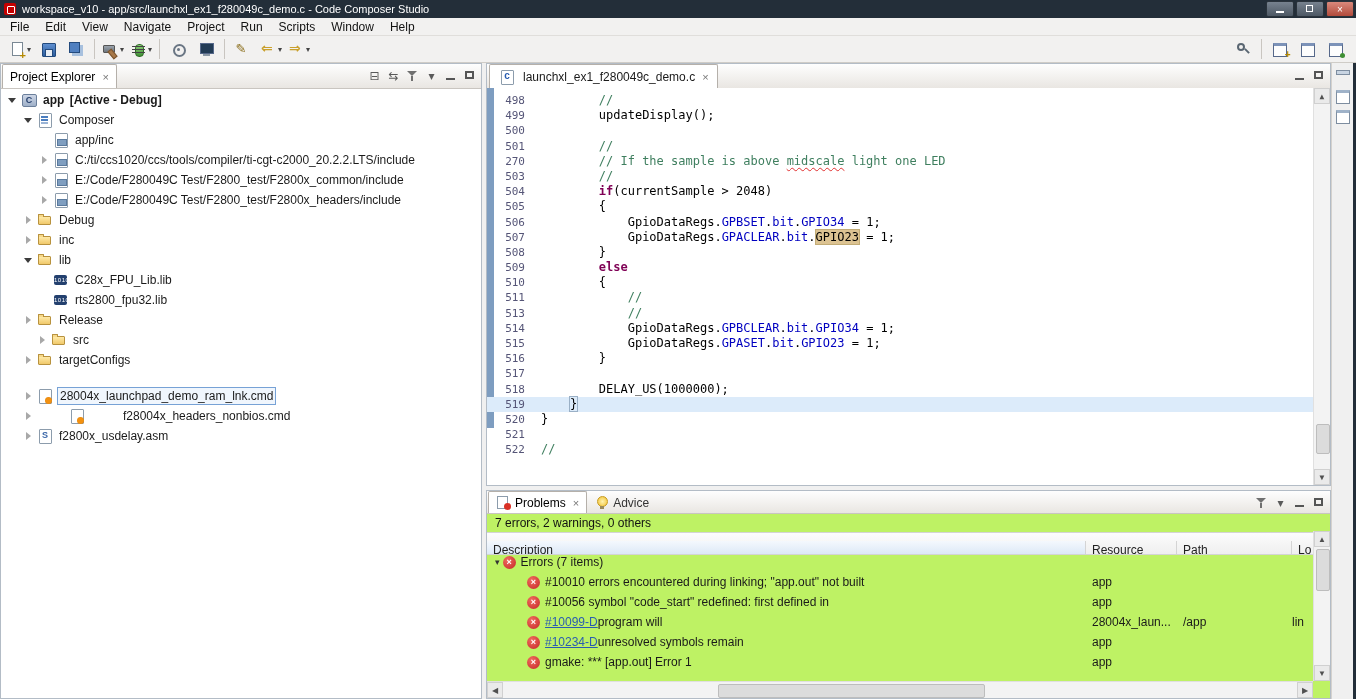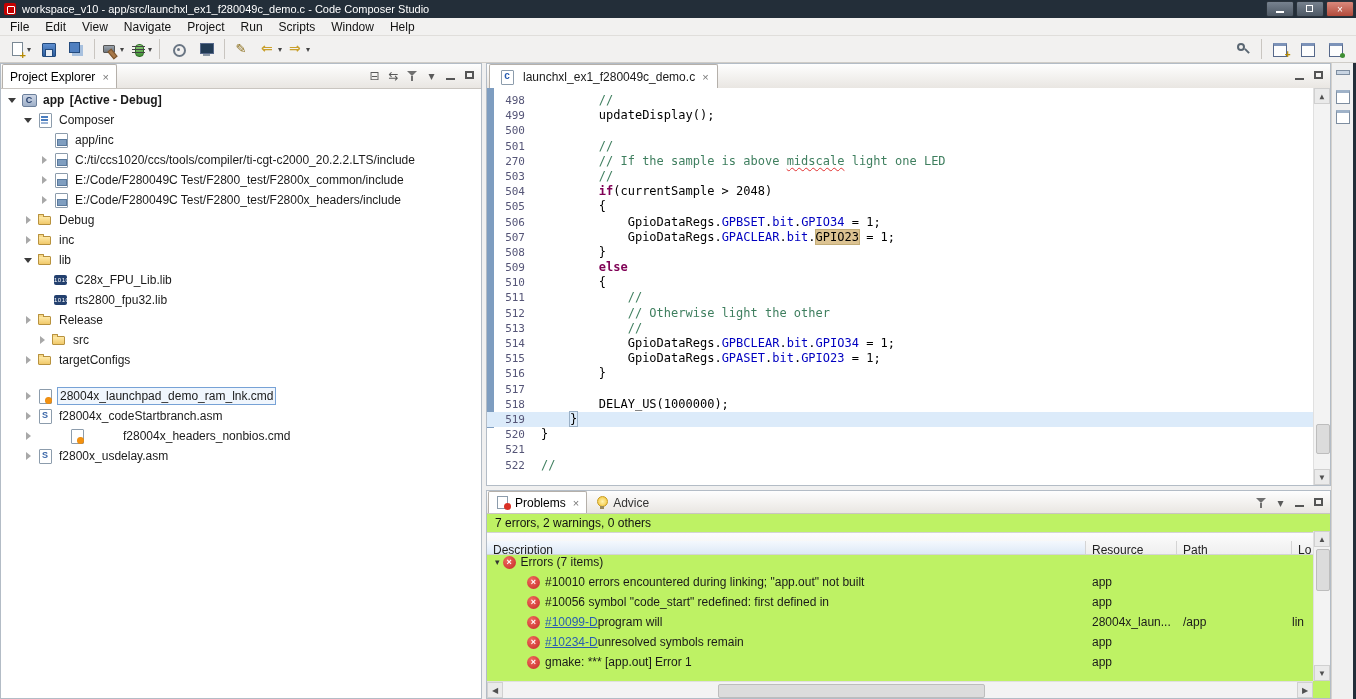--- a/index.html
+++ b/index.html
@@ -318,25 +318,20 @@
           <div class="trow" style="padding-left: 20px;">
             <span class="tw tw-col"></span>
             <span class="fi fi-folder"></span>
             <span class="tlabel">targetConfigs</span>
           </div>
           <div class="trow" style="padding-left: 20px; margin-top: 16px;">
             <span class="tw tw-col"></span>
             <span class="fi fi-cmd"></span>
             <span class="tlabel boxed">28004x_launchpad_demo_ram_lnk.cmd</span>
           </div>
-          <div class="trow" style="padding-left: 20px;">
-            <span class="tw tw-col"></span>
-            <span class="fi fi-asm"></span>
-            <span class="tlabel">f28004x_codeStartbranch.asm</span>
-          </div>
           <div class="trow" style="padding-left: 20px; gap: 32px;">
             <span class="tw tw-col"></span>
             <span class="fi fi-cmd"></span>
             <span class="tlabel">f28004x_headers_nonbios.cmd</span>
           </div>
           <div class="trow" style="padding-left: 20px;">
             <span class="tw tw-col"></span>
             <span class="fi fi-asm"></span>
             <span class="tlabel">f2800x_usdelay.asm</span>
           </div>
@@ -410,24 +405,20 @@
                 <span class="ln">509</span>
                 <span class="ct"><span class="tk-p">        </span><span class="tk-k">else</span></span>
               </div>
               <div class="cl">
                 <span class="ln">510</span>
                 <span class="ct"><span class="tk-p">        {</span></span>
               </div>
               <div class="cl">
                 <span class="ln">511</span>
                 <span class="ct"><span class="tk-c">            //</span></span>
-              </div>
-              <div class="cl">
-                <span class="ln">512</span>
-                <span class="ct"><span class="tk-c">            // Otherwise light the other</span></span>
               </div>
               <div class="cl">
                 <span class="ln">513</span>
                 <span class="ct"><span class="tk-c">            //</span></span>
               </div>
               <div class="cl">
                 <span class="ln">514</span>
                 <span class="ct"><span class="tk-p">            GpioDataRegs.</span><span class="tk-f">GPBCLEAR</span><span class="tk-p">.</span><span class="tk-f">bit</span><span class="tk-p">.</span><span class="tk-f">GPIO34</span><span class="tk-p"> = 1;</span></span>
               </div>
               <div class="cl">

